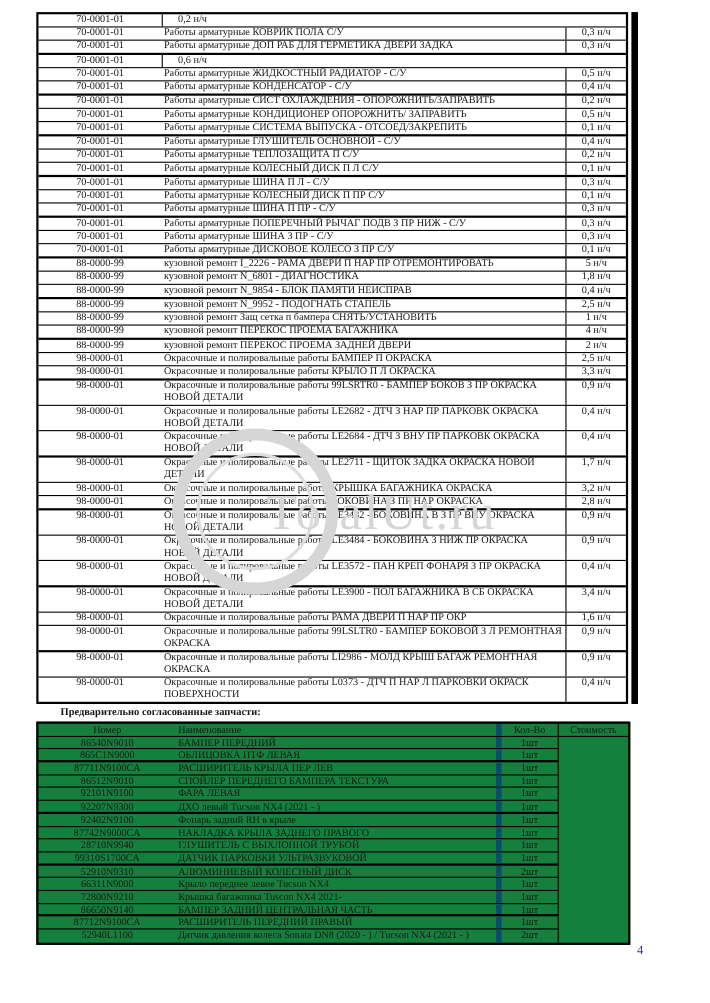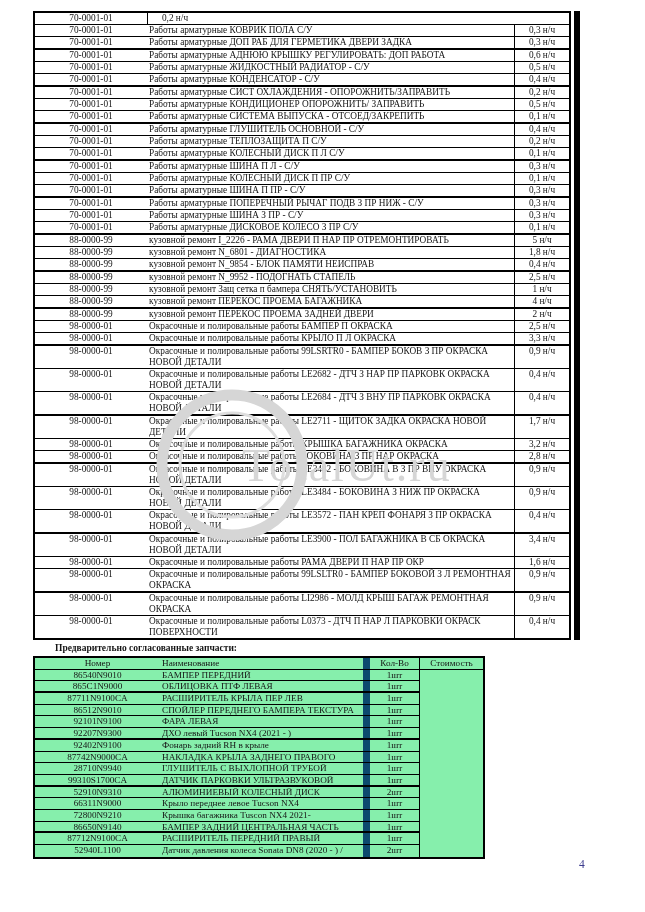--- a/index.html
+++ b/index.html
@@ -44,40 +44,40 @@
   }
 
   
   .parts-label {
     margin: 3px 0 2px 22px;
     font-size: 9.5px;
     line-height: 11px;
     font-weight: bold;
   }
   .parts-table {
-    width: 452px;
+    width: 540px;
     border: 2px solid #000;
     display: flex;
     align-items: stretch;
-    background: #86efac;
+    background: #15803d;
   }
   .parts-left { flex: 1; display: flex; flex-direction: column; }
   .prow {
     display: flex;
     border-bottom: 1px solid #000;
     font-size: 9.2px;
     line-height: 10.4px;
     height: 11.7px;
     overflow: hidden;
   }
   .prow:nth-child(4n+2) { border-bottom-width: 2px; }
   .prow:last-child { border-bottom: none; }
   .pc-num  { flex: none; width: 125px; text-align: center; }
   .pc-name { flex: 1; padding-left: 2px; }
-  .pc-qty  { flex: none; width: 56px; border-left: 7px solid #0c4a6e; text-align: center; }
+  .pc-qty  { flex: none; width: 56px; border-left: 5px solid #0c4a6e; text-align: center; }
   .parts-cost {
     flex: none;
     width: 64px;
     border-left: 1px solid #000;
     display: flex; flex-direction: column;
   }
   .parts-cost-header {
     height: 11.7px;
     border-bottom: 1px solid #000;
     text-align: center;
@@ -125,21 +125,20 @@
   </div>
 
   <div class="wrow">
     <div class="wc-code">70-0001-01</div>
     <div class="wc-desc">Работы арматурные ДОП РАБ ДЛЯ ГЕРМЕТИКА ДВЕРИ ЗАДКА</div>
     <div class="wc-hours">0,3 н/ч</div>
   </div>
 
   <div class="wrow">
     <div class="wc-code">70-0001-01</div>
-    <div class="wc-desc">Работы арматурные АДНЮЮ КРЫШКУ РЕГУЛИРОВАТЬ: ДОП РАБОТА</div>
     <div class="wc-hours">0,6 н/ч</div>
   </div>
 
   <div class="wrow">
     <div class="wc-code">70-0001-01</div>
     <div class="wc-desc">Работы арматурные ЖИДКОСТНЫЙ РАДИАТОР - С/У</div>
     <div class="wc-hours">0,5 н/ч</div>
   </div>
 
   <div class="wrow">

